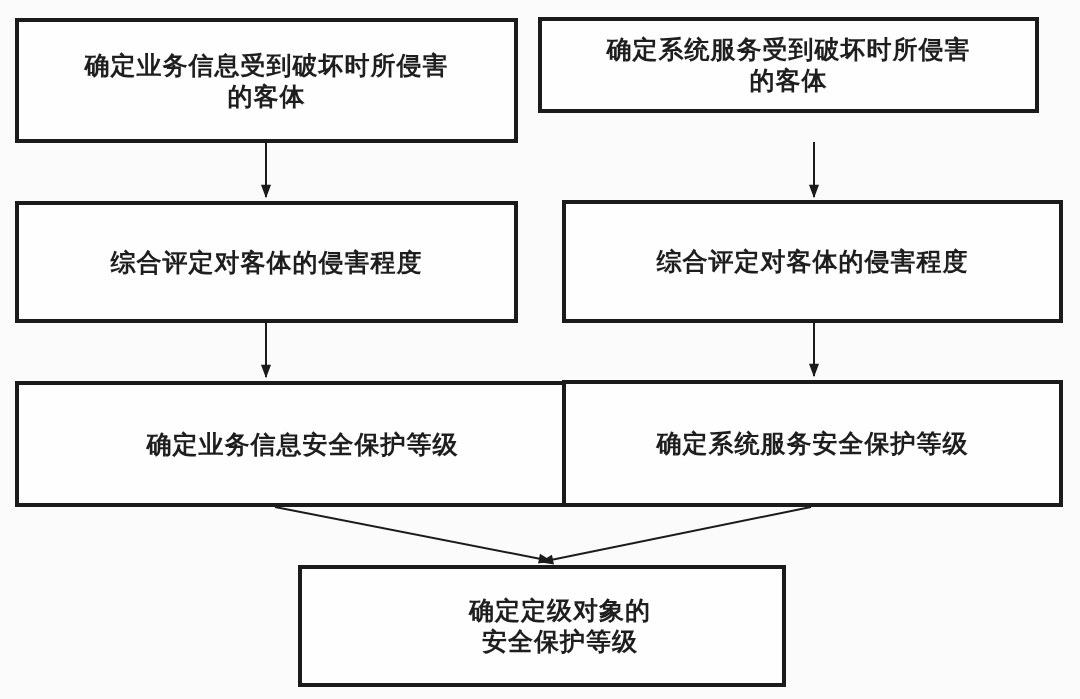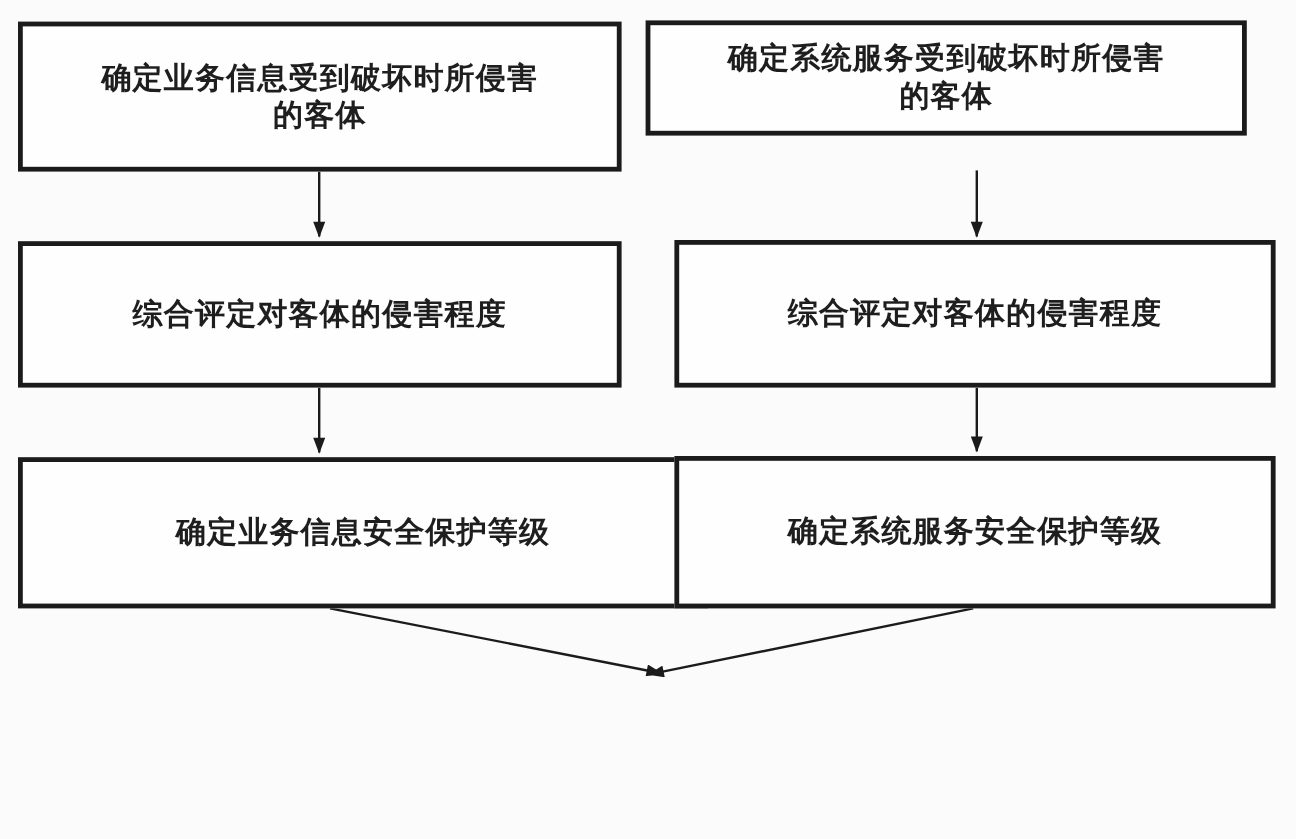--- a/index.html
+++ b/index.html
@@ -104,14 +104,20 @@
       <div>确定业务信息安全保护等级</div>
     </div>
   </div>
 
   <div class="node" id="n-br">
     <div class="node-text">
       <div>确定系统服务安全保护等级</div>
     </div>
   </div>
 
+  <div class="node" id="n-final">
+    <div class="node-text">
+      <div>确定定级对象的</div>
+      <div>安全保护等级</div>
+    </div>
+  </div>
 
 </div>
 
 </body></html>

